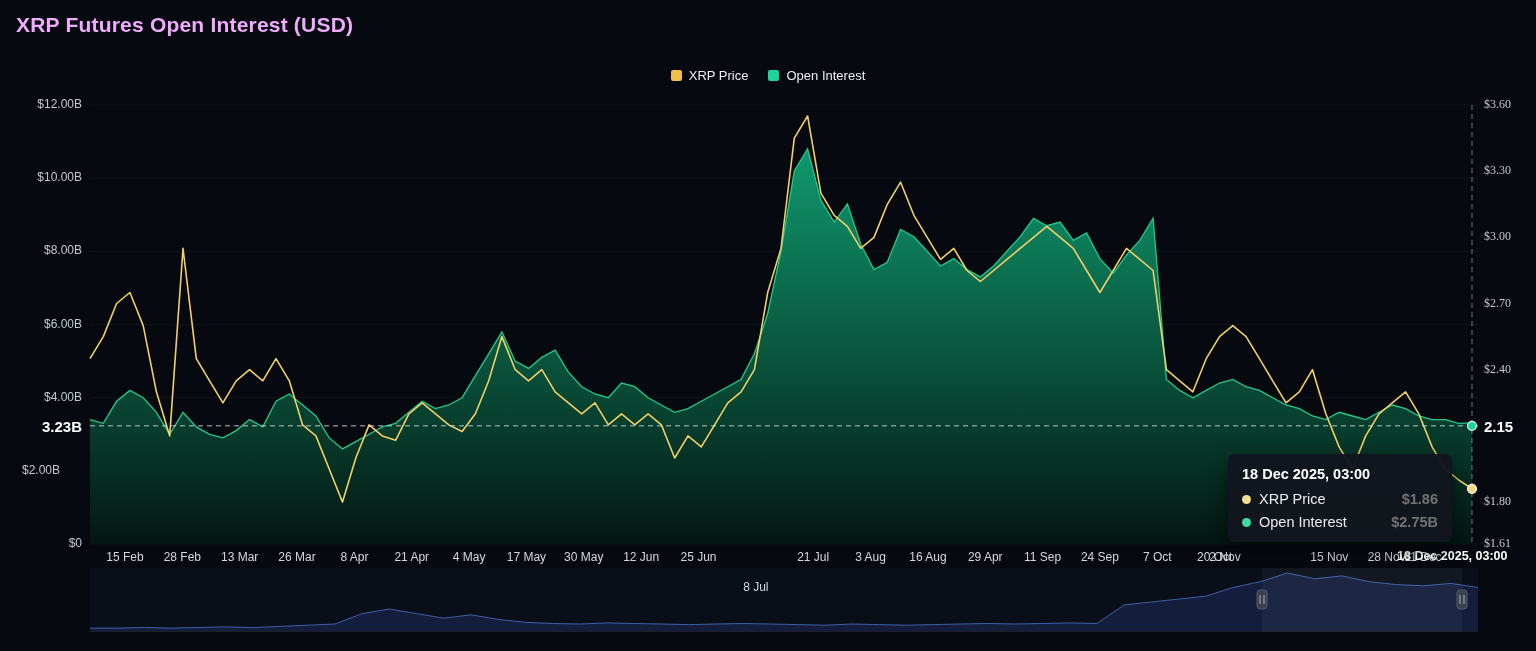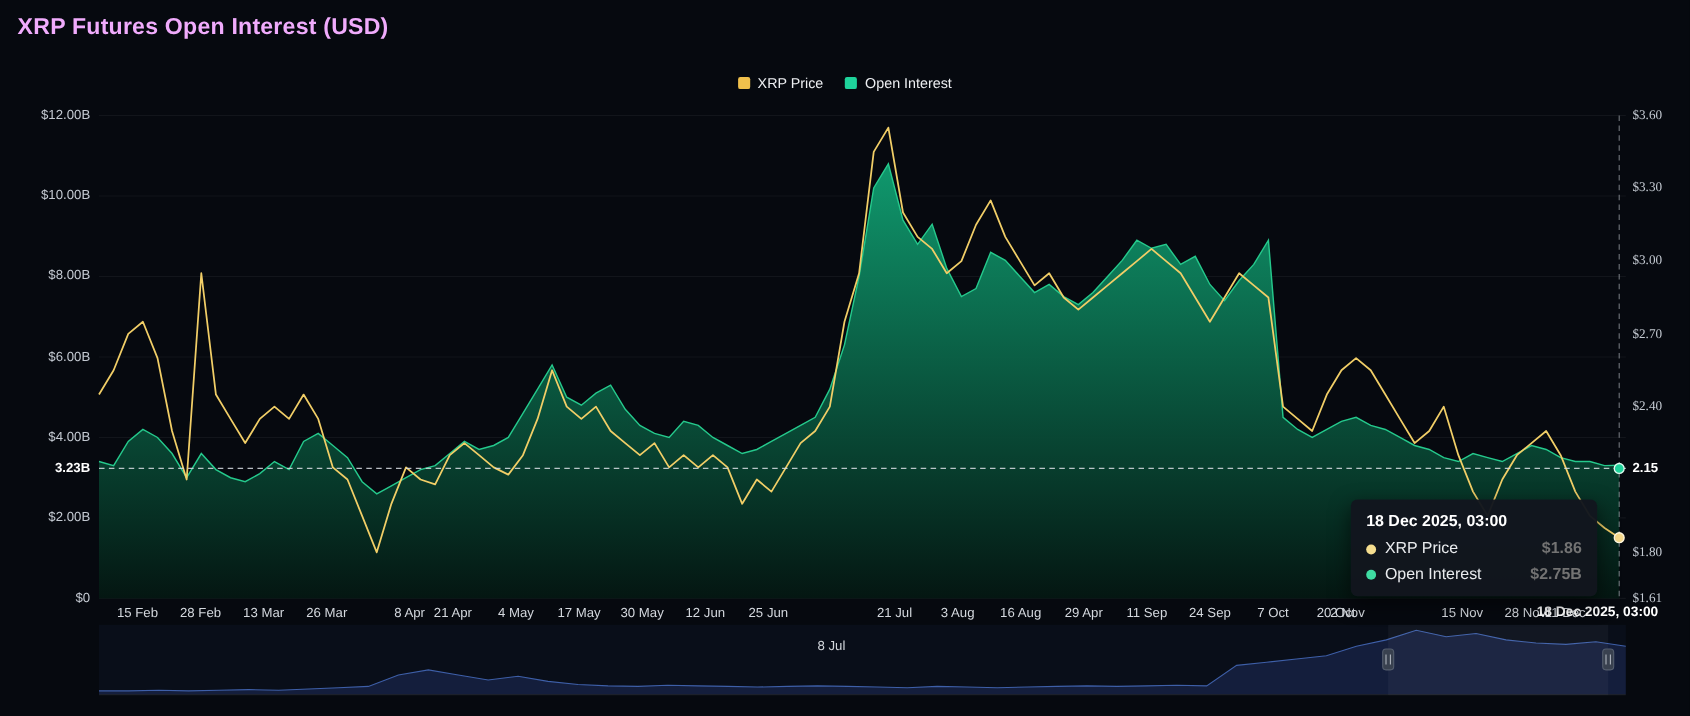--- a/index.html
+++ b/index.html
@@ -11,21 +11,21 @@
 
   .legend { position:absolute; top:68px; left:0; right:0; display:flex; justify-content:center; align-items:center; gap:20px; font-size:13px; color:#edeff2; z-index:3; }
   .legend-item { display:flex; align-items:center; gap:7px; cursor:pointer; }
   .swatch { width:11px; height:11px; border-radius:2px; display:inline-block; }
 
   .ytick { position:absolute; font-size:12px; color:#c3c9d1; z-index:2; }
   .ytick.left { left:0; width:82px; text-align:right; }
   .ytick.right { left:1484px; text-align:left;font-family:Liberation Serif, serif; }
   .xtick { position:absolute; top:550px; width:64px; text-align:center; font-size:12px; color:#d4d8de; z-index:2; }
 
-  .badge { position:absolute; font-size:12px; font-weight:700; color:#ffffff; z-index:6; }
+  .badge { position:absolute; font-size:15px; font-weight:700; color:#ffffff; z-index:6; }
   #badge-left  { left:0; width:82px; text-align:right; top:418px; }
   #badge-right { left:1484px; top:418px; }
 
   .crosshair-label { position:absolute; left:1397px; top:549px; font-size:12.5px; font-weight:700; color:#ffffff; z-index:5; white-space:nowrap; }
 
   .tooltip { position:absolute; left:1228px; top:454px; width:224px; background:rgba(18,22,30,0.97);
              border-radius:6px; padding:12px 14px; z-index:20; box-shadow:0 6px 18px rgba(0,0,0,.55); }
   .tt-title { font-size:14.5px; font-weight:700; color:#ffffff; margin-bottom:9px; }
   .tt-row { display:flex; align-items:center; gap:8px; margin-top:7px; font-size:14.5px; color:#e9ebee; }
   .tt-dot { width:9px; height:9px; border-radius:50%; flex:0 0 auto; }
@@ -104,34 +104,34 @@
       <span class="tt-label">Open Interest</span>
       <span class="tt-value">$2.75B</span>
     </div>
   </div>
 
 <div class="ytick left" style="top: 97px;">$12.00B</div>
     <div class="ytick left" style="top: 170.167px;">$10.00B</div>
     <div class="ytick left" style="top: 243.333px;">$8.00B</div>
     <div class="ytick left" style="top: 316.5px;">$6.00B</div>
     <div class="ytick left" style="top: 389.667px;">$4.00B</div>
-    <div class="ytick left" style="top: 462.833px;">$2.00B</div>
+    <div class="ytick left" style="top: 462.833px; text-align: center;">$2.00B</div>
     <div class="ytick left" style="top: 536px;">$0</div>
     <div class="ytick right" style="top: 97px;">$3.60</div>
     <div class="ytick right" style="top: 163.181px;">$3.30</div>
     <div class="ytick right" style="top: 229.362px;">$3.00</div>
     <div class="ytick right" style="top: 295.543px;">$2.70</div>
     <div class="ytick right" style="top: 361.724px;">$2.40</div>
     <div class="ytick right" style="top: 494.085px;">$1.80</div>
     <div class="ytick right" style="top: 536px;">$1.61</div>
     <div class="xtick" style="left: 93px;">15 Feb</div>
     <div class="xtick" style="left: 150.35px;">28 Feb</div>
     <div class="xtick" style="left: 207.7px;">13 Mar</div>
     <div class="xtick" style="left: 265.05px;">26 Mar</div>
-    <div class="xtick" style="left: 322.4px; text-align: right;">8 Apr</div>
+    <div class="xtick" style="left: 322.4px;">8 Apr</div>
     <div class="xtick" style="left: 379.75px;">21 Apr</div>
     <div class="xtick" style="left: 437.1px;">4 May</div>
     <div class="xtick" style="left: 494.45px;">17 May</div>
     <div class="xtick" style="left: 551.8px;">30 May</div>
     <div class="xtick" style="left: 609.15px;">12 Jun</div>
     <div class="xtick" style="left: 666.5px;">25 Jun</div>
     <div class="xtick" style="left: 723.85px; margin-top: 30px;">8 Jul</div>
     <div class="xtick" style="left: 781.2px;">21 Jul</div>
     <div class="xtick" style="left: 838.55px;">3 Aug</div>
     <div class="xtick" style="left: 895.9px;">16 Aug</div>

